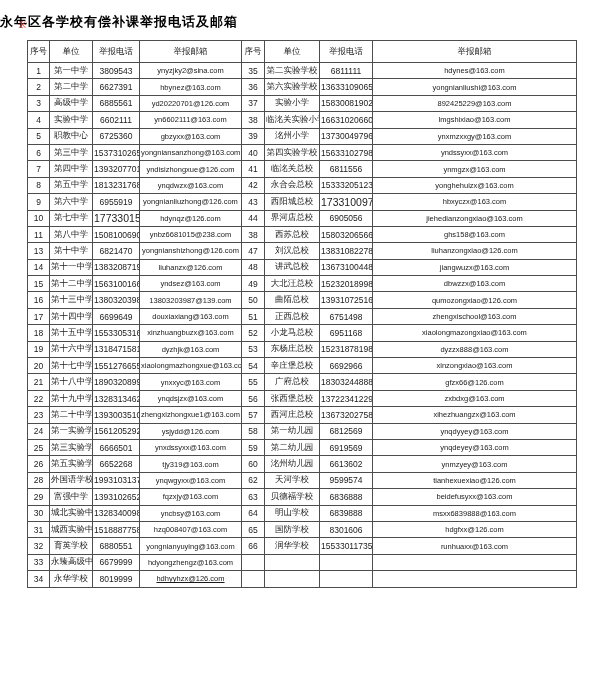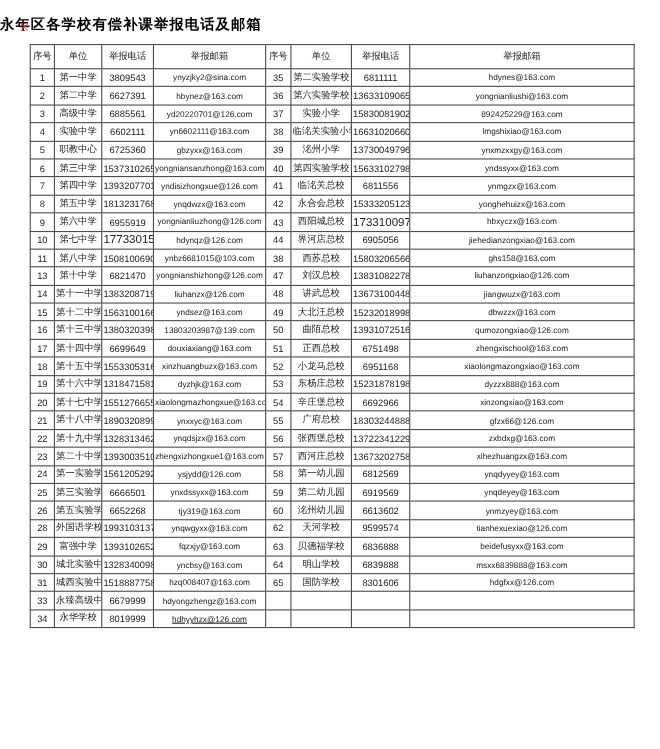--- a/index.html
+++ b/index.html
@@ -179,21 +179,21 @@
           <td class="c-email">hdynqz@126.com</td>
           <td class="c-no">44</td>
           <td class="c-unit">界河店总校</td>
           <td class="c-phone">6905056</td>
           <td class="c-email">jiehedianzongxiao@163.com</td>
         </tr>
         <tr>
           <td class="c-no">11</td>
           <td class="c-unit">第八中学</td>
           <td class="c-phone">15081006902</td>
-          <td class="c-email">ynbz6681015@103.com</td>
+          <td class="c-email">ynbz6681015@238.com</td>
           <td class="c-no">38</td>
           <td class="c-unit">西苏总校</td>
           <td class="c-phone">15803206566</td>
           <td class="c-email">ghs158@163.com</td>
         </tr>
         <tr>
           <td class="c-no">13</td>
           <td class="c-unit">第十中学</td>
           <td class="c-phone">6821470</td>
           <td class="c-email">yongnianshizhong@126.com</td>
@@ -366,20 +366,30 @@
           <td class="c-no">31</td>
           <td class="c-unit">城西实验中学</td>
           <td class="c-phone">15188877580</td>
           <td class="c-email">hzq008407@163.com</td>
           <td class="c-no">65</td>
           <td class="c-unit">国防学校</td>
           <td class="c-phone">8301606</td>
           <td class="c-email">hdgfxx@126.com</td>
         </tr>
         <tr>
+          <td class="c-no">32</td>
+          <td class="c-unit">育英学校</td>
+          <td class="c-phone">6880551</td>
+          <td class="c-email">yongnianyuying@163.com</td>
+          <td class="c-no">66</td>
+          <td class="c-unit">润华学校</td>
+          <td class="c-phone">15533011735</td>
+          <td class="c-email">runhuaxx@163.com</td>
+        </tr>
+        <tr>
           <td class="c-no">33</td>
           <td class="c-unit">永臻高级中学</td>
           <td class="c-phone">6679999</td>
           <td class="c-email">hdyongzhengz@163.com</td>
           <td class="c-no"></td>
           <td class="c-unit"></td>
           <td class="c-phone"></td>
           <td class="c-email"></td>
         </tr>
         <tr>

